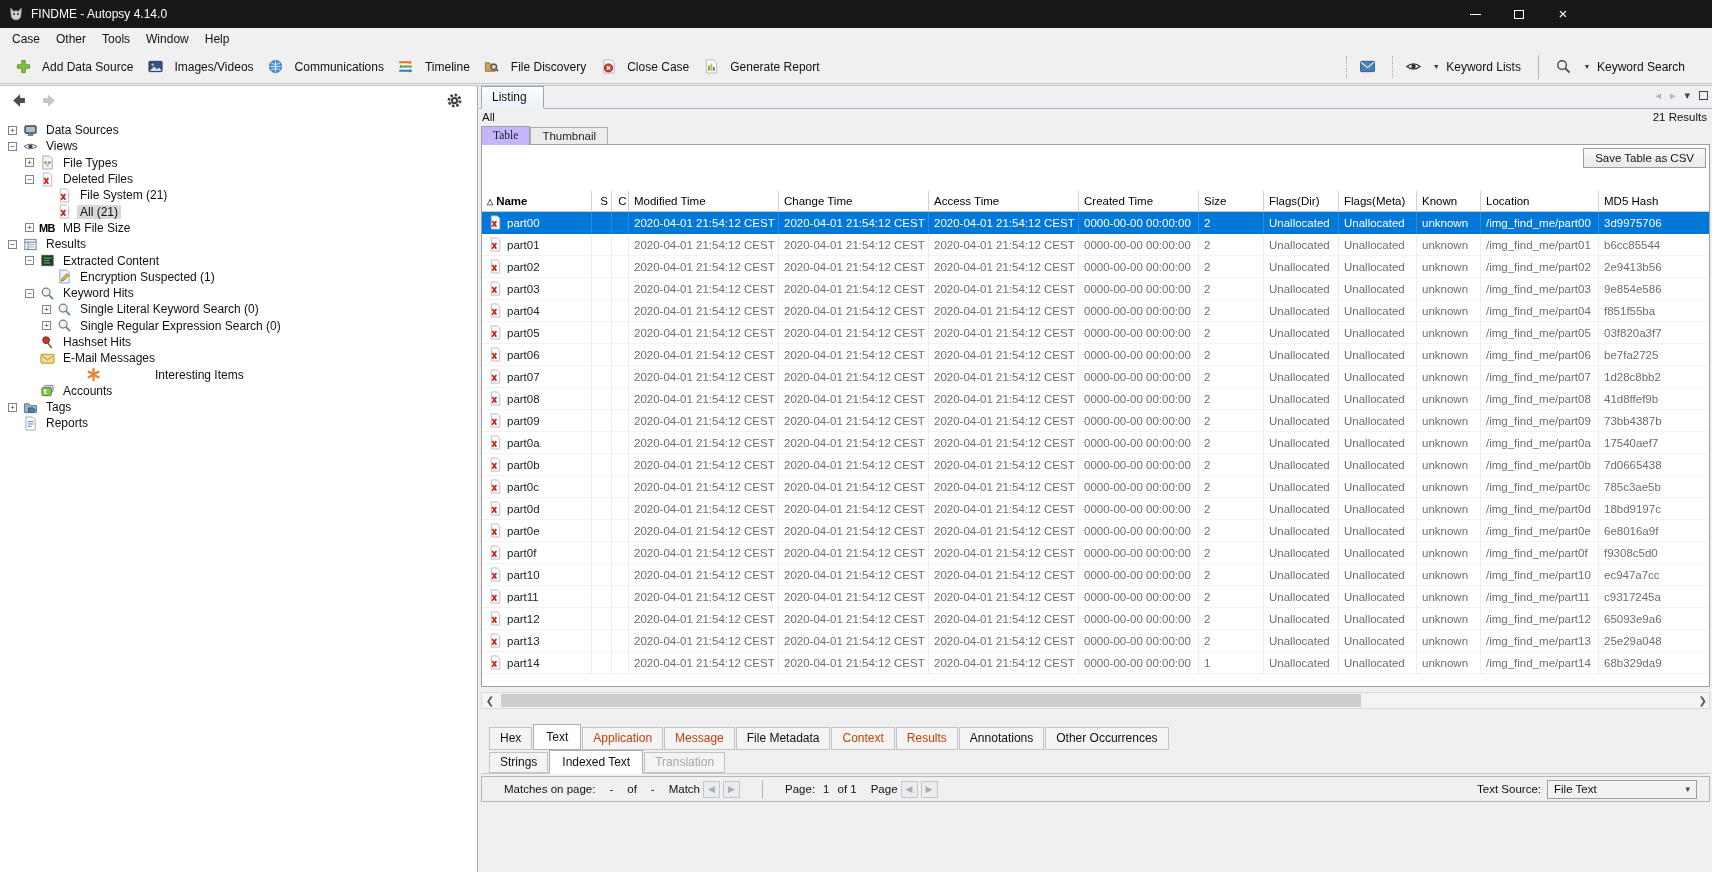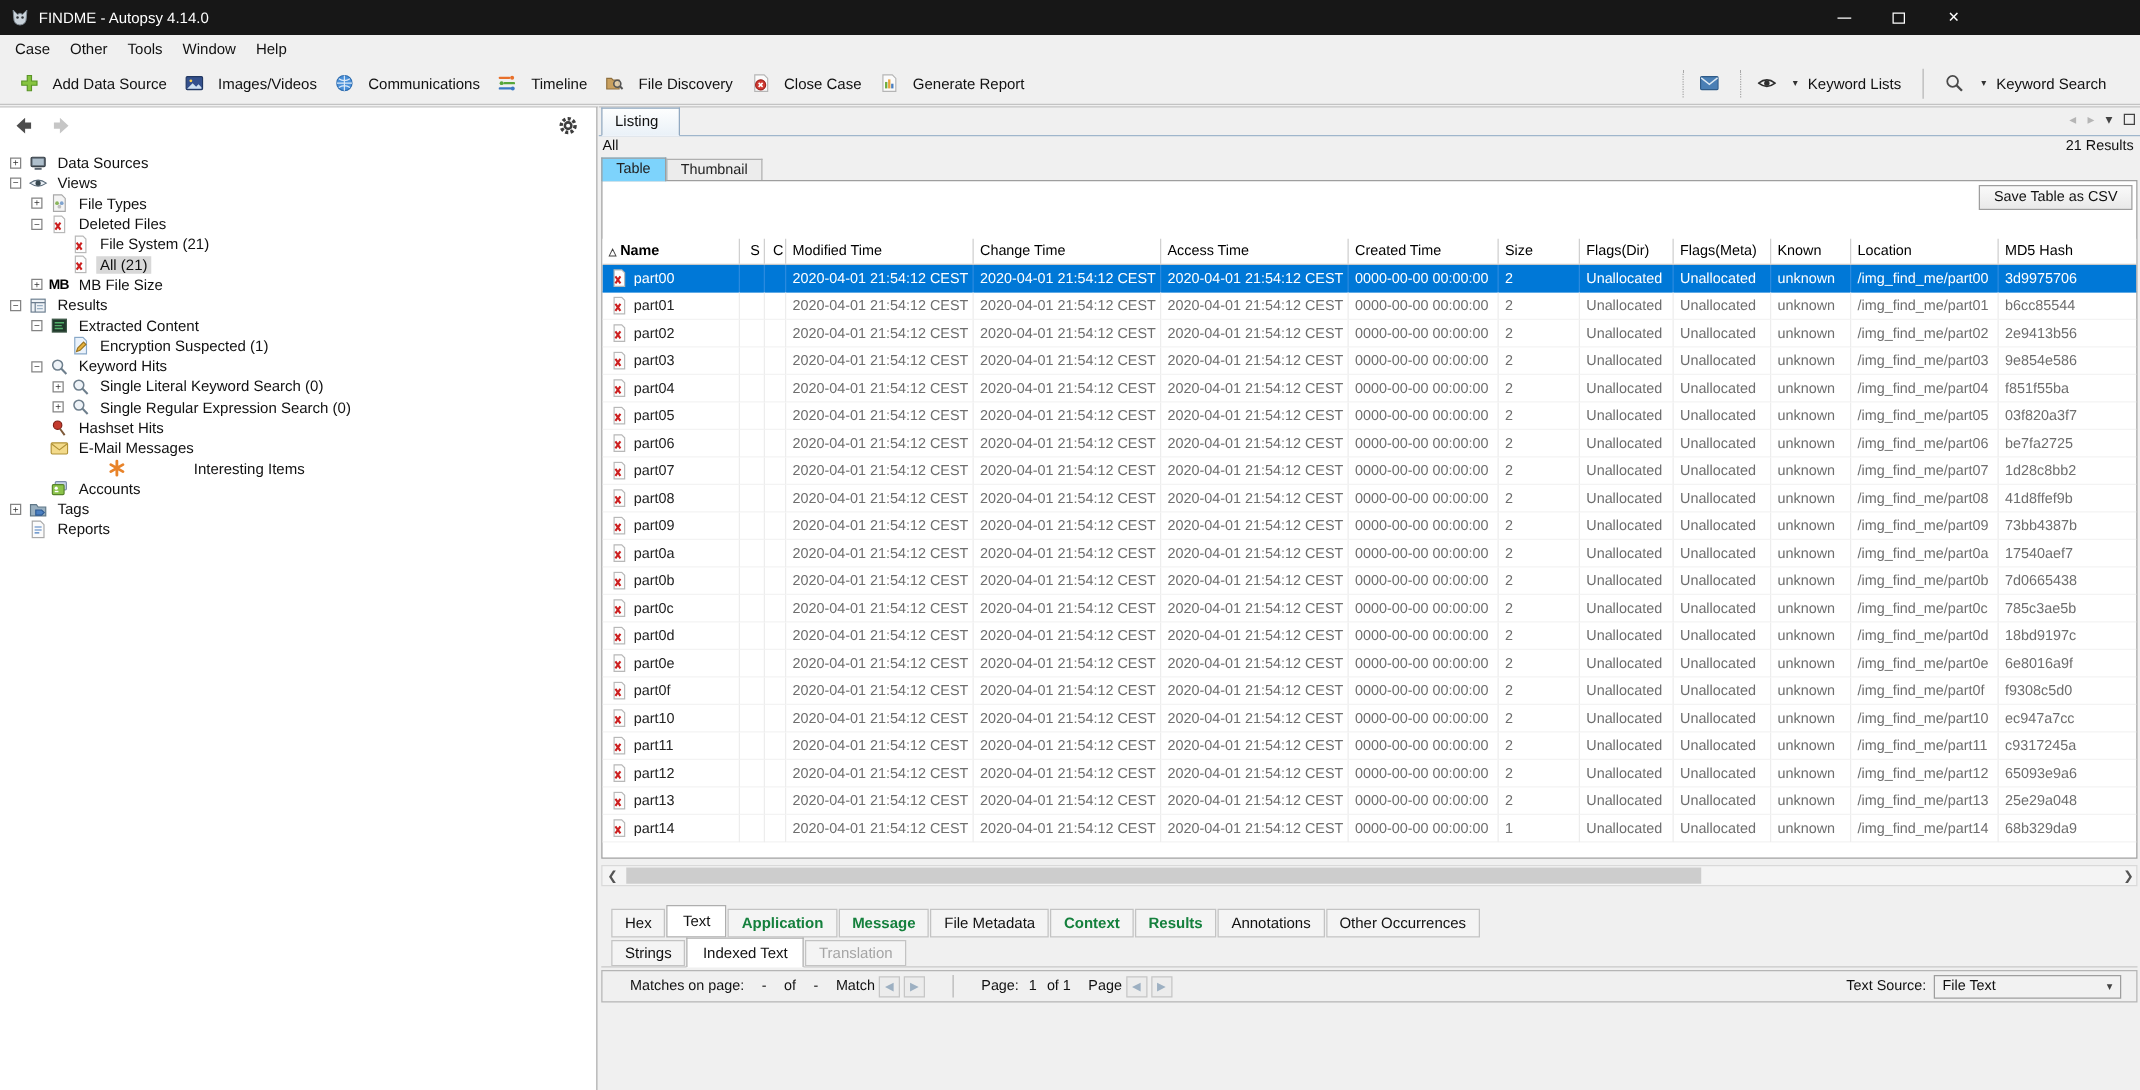--- a/index.html
+++ b/index.html
@@ -57,21 +57,21 @@
   .tabrow-icons { position:absolute; right:4px; top:3px; display:flex; gap:9px; align-items:center; font-size:11px; }
   .tri-dis { color:#b5b5b5; } .tri-en { color:#444; }
   .mini-sq { width:9px; height:9px; border:1px solid #444; display:inline-block; }
 
   .pathrow { position:absolute; top:24px; left:0; right:0; height:16px; }
   .path-label { position:absolute; left:3px; top:1px; font-size:11.5px; color:#111; }
   .result-count { position:absolute; right:5px; top:1px; font-size:11.5px; color:#111; }
 
   .viewtabs { position:absolute; top:40px; left:2px; height:19px; display:flex; align-items:flex-end; }
   .vtab { padding:2px 11px 3px; font-size:11.5px; border:1px solid #b0b0b0; border-bottom:none; background:#ececec; color:#222; }
-  .vtab.active { background:#7dd3fc; border-color:#9e9e9e; position:relative; z-index:2; padding-bottom:4px; }
+  .vtab.active { background:#c4b5fd; border-color:#9e9e9e; position:relative; z-index:2; padding-bottom:4px;font-family:Liberation Serif, serif; }
 
   .table-box { position:absolute; top:58px; left:2px; right:2px; height:543px; background:#fff; border:1px solid #9e9e9e; }
   .csv-btn { position:absolute; top:3px; right:3px; padding:3px 11px; font-size:11.5px; color:#111;
              background:linear-gradient(#fafafa,#e9e9e9); border:1px solid #9e9e9e; }
   .thead { position:absolute; top:46px; left:0; right:0; height:21px; display:flex; border-bottom:1px solid #c8c8c8; background:#fff; }
   .th { display:flex; align-items:center; padding:0 0 0 5px; font-size:11.5px; color:#000; border-right:1px solid #d0d0d0;
         overflow:hidden; white-space:nowrap; }
   .th.name { font-weight:bold; }
   .sort-tri { font-size:8px; margin-right:3px; color:#444; }
   .tbody { position:absolute; top:67px; left:0; right:0; bottom:0; overflow:hidden; }
@@ -85,21 +85,21 @@
 
   .hscroll { position:absolute; top:606px; left:2px; right:2px; height:17px; background:#f4f4f4; border:1px solid #d9d9d9;
              display:flex; align-items:center; }
   .hs-arrow { width:16px; text-align:center; font-size:10px; color:#555; flex:0 0 16px; }
   .hs-thumb { position:absolute; left:19px; width:860px; top:1px; bottom:1px; background:#cdcdcd; }
   .hs-right { position:absolute; right:2px; font-size:10px; color:#555; }
 
   .bottom-tabs { position:absolute; top:634px; left:2px; right:2px; height:30px; display:flex; align-items:flex-end; padding-left:8px; }
   .btab { padding:3px 10px 4px; font-size:12px; border:1px solid #c3c3c3; background:#f4f4f4; margin-right:1px; color:#111; }
   .btab.active { background:#fff; border-color:#aeaeae; padding:5px 12px 5px; position:relative; z-index:2; }
-  .btab.disabled { color:#15803d;font-weight:bold; }
+  .btab.disabled { color:#c2410c; }
 
   .sub-tabs { position:absolute; top:664px; left:2px; right:2px; height:24px; display:flex; align-items:flex-end; padding-left:8px;
               border-bottom:1px solid #c8c8c8; }
   .stab { padding:2px 10px 3px; font-size:12px; border:1px solid #c3c3c3; background:#f4f4f4; margin-right:1px; color:#111; }
   .stab.active { background:#fff; border-color:#aeaeae; padding:4px 12px 4px; position:relative; z-index:2; border-bottom:1px solid #fff; margin-bottom:-1px; }
   .stab.disabled { color:#a5a5a5; }
 
   .match-bar { position:absolute; top:690px; left:2px; right:2px; height:26px; background:#f0f0f0; border:1px solid #b5b5b5;
                display:flex; align-items:center; font-size:11.5px; color:#111; padding-left:22px; }
   .mb-gap { width:14px; } .mb-gap-s { width:8px; }

